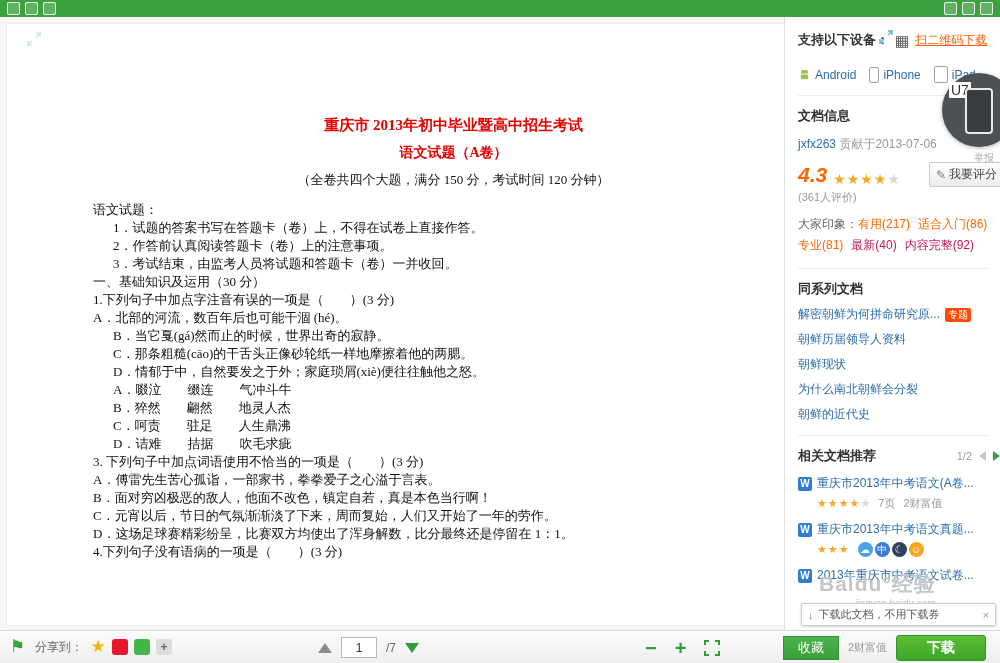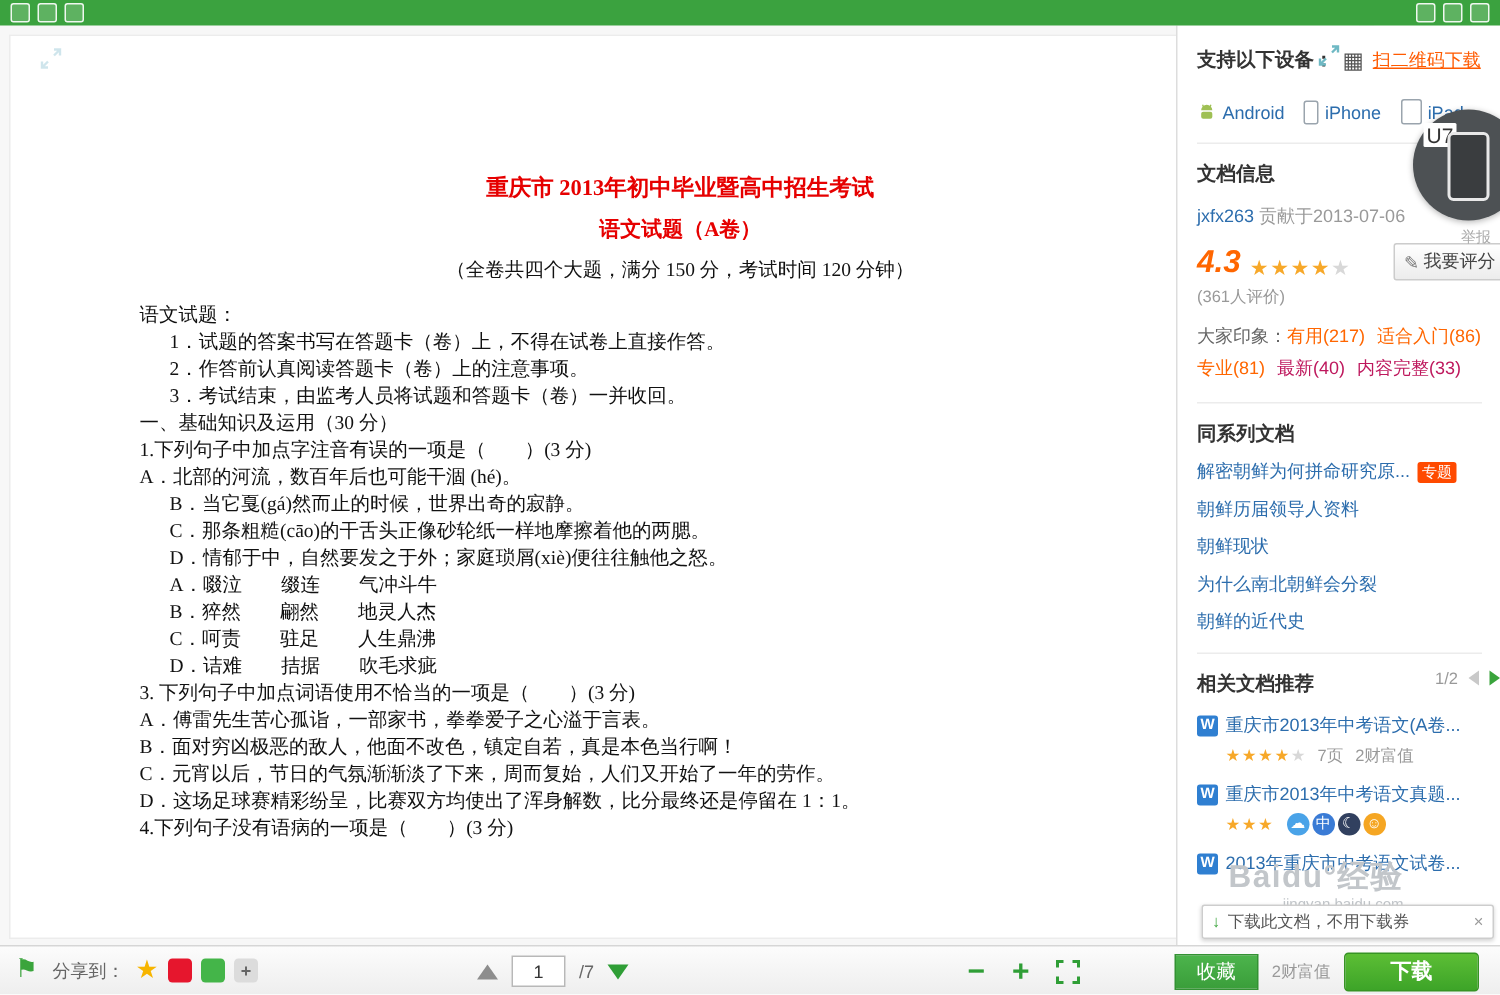--- a/index.html
+++ b/index.html
@@ -57,21 +57,21 @@
   .pencil{color:#777;font-style:normal;}
   .rcount{font-size:11px;color:#999;margin-top:3px;}
   .tags{margin-top:9px;font-size:12px;line-height:21px;}
   .tlabel{color:#666;}
   .tag{margin-right:8px;text-decoration:none;cursor:pointer;}
   .tag.o{color:#f60;}
   .tag.g{color:#be185d;}
   .slink{margin-top:8px;font-size:12px;display:flex;align-items:center;white-space:nowrap;}
   .slink a{color:#2c6dad;text-decoration:none;cursor:pointer;overflow:hidden;text-overflow:ellipsis;}
   .badge{background:#ff4a00;color:#fff;font-size:10px;font-style:normal;padding:0 3px;margin-left:5px;border-radius:2px;}
-  .rel-head{display:flex;align-items:flex-start;}
+  .rel-head{display:flex;align-items:center;}
   .pager{margin-left:auto;color:#999;font-size:11px;}
   .pg-btn{width:0;height:0;border-style:solid;margin-left:7px;cursor:pointer;}
   .pg-btn.prev{border-width:5px 7px 5px 0;border-color:transparent #c9c9c9 transparent transparent;}
   .pg-btn.next{border-width:5px 0 5px 7px;border-color:transparent transparent transparent #3aa43c;}
   .rel-item{margin-top:10px;}
   .rel-line{display:flex;align-items:center;gap:5px;}
   .wicon{flex:none;width:14px;height:14px;background:#2f7fd1;color:#fff;text-align:center;
          font:bold 10px/14px "Liberation Sans",sans-serif;border-radius:2px;}
   .rtitle{color:#2c6dad;font-size:12px;text-decoration:none;cursor:pointer;white-space:nowrap;
           overflow:hidden;text-overflow:ellipsis;max-width:176px;}
@@ -231,21 +231,21 @@
       <span class="stars">
         <i class="full">★★★★</i><i class="half">★</i>
       </span>
       <button class="rate-btn">
         <span class="pencil">✎</span>
         <span>我要评分</span>
       </button>
     </div>
     <div class="rcount">(361人评价)</div>
     <div class="tags">
-      <span class="tlabel">大家印象：</span><a class="tag o">有用(217)</a><a class="tag o">适合入门(86)</a><a class="tag o">专业(81)</a><a class="tag g">最新(40)</a><a class="tag g">内容完整(33)</a>
+      <span class="tlabel">大家印象：</span><a class="tag o">有用(217)</a><a class="tag o">适合入门(86)</a><a class="tag o">专业(81)</a><a class="tag g">最新(40)</a><a class="tag g">内容完整(92)</a>
     </div>
   </div>
 
   <hr class="sep">
 
   <div>
     <div class="sec-title">同系列文档</div>
     <div class="slink">
       <a>解密朝鲜为何拼命研究原...</a>
       <em class="badge">专题</em>

